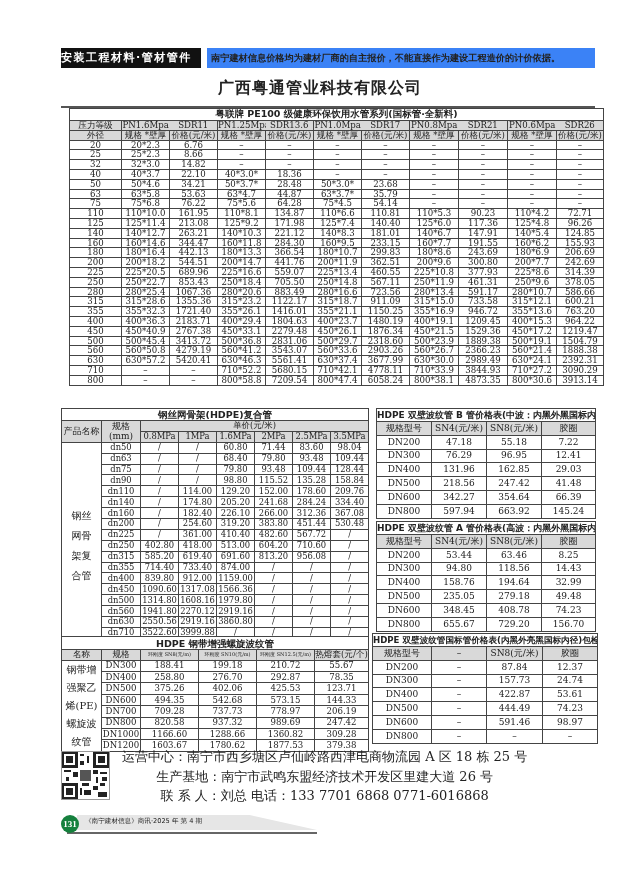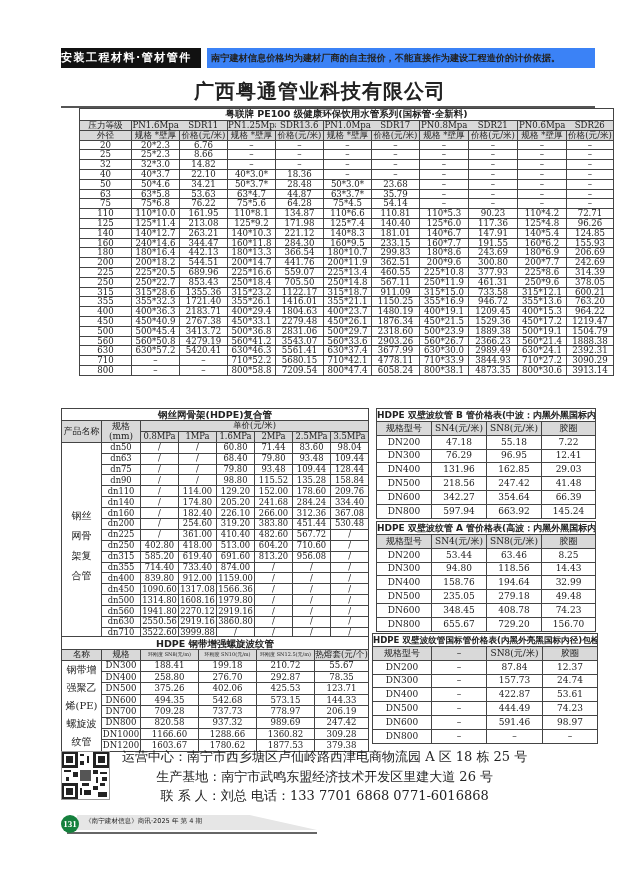--- a/index.html
+++ b/index.html
@@ -3,30 +3,30 @@
 <meta charset="utf-8">
 <style>
   * { box-sizing: border-box; margin: 0; padding: 0; }
   html, body { width: 640px; height: 875px; background: #ffffff; overflow: hidden; }
   body { position: relative; font-family: "DejaVu Serif", "Liberation Serif", serif; color: #222; }
 
   .header-bar { position: absolute; left: 61px; top: 48px; width: 534px; height: 20px; display: flex; }
   .section-tag { background: #111; color: #fff; font-family: "DejaVu Sans", sans-serif; font-weight: bold; font-size: 11px; letter-spacing: 1.5px; width: 140px; height: 20px; line-height: 20px; }
   .notice { margin-left: 6px; background: #3b82f6; flex: 1; font-family: "DejaVu Sans", sans-serif; font-weight: bold; font-size: 9.2px; height: 20px; line-height: 20px; padding-left: 4px; color: #222; white-space: nowrap; overflow: hidden; }
 
-  .company-title { position: absolute; left: 0; width: 640px; top: 78px; text-align: center; font-size: 20px; font-weight: bold; letter-spacing: 1px; color: #222; font-family: "DejaVu Serif", serif; }
+  .company-title { position: absolute; left: 0; width: 640px; top: 78px; text-align: center; font-size: 16px; font-weight: bold; letter-spacing: 1px; color: #222; font-family: "DejaVu Serif", serif; }
   .title-rule { position: absolute; left: 61px; top: 106px; width: 534px; height: 2px; background: #555; }
 
   table { border-collapse: collapse; table-layout: fixed; }
   td, th { border: 1px solid #444; text-align: center; font-weight: normal; white-space: nowrap; overflow: hidden; }
   .gray { background: #d9d9d9; }
   .cap { font-family: "DejaVu Sans", sans-serif; font-weight: bold; font-size: 9.5px; text-align: center; background: #fff; }
   .cap-left { text-align: left; padding-left: 3px; }
 
-  #t1 { position: absolute; left: 79px; top: 108px; width: 534px; font-size: 8.6px; }
+  #t1 { position: absolute; left: 69px; top: 108px; width: 534px; font-size: 8.6px; }
   #t1 td { height: 9.8px; line-height: 8.6px; padding: 0; }
   #t1 .cap { height: 12px; }
 
   #t2 { position: absolute; left: 61px; top: 408px; width: 307px; font-size: 8.4px; }
   #t2 td { height: 10.9px; line-height: 9px; padding: 0; }
   #t2 .cap { height: 12px; }
   #t2 .name-cell { font-size: 10px; line-height: 20px; white-space: normal; vertical-align: middle; }
 
   #t3 { position: absolute; left: 61px; top: 636px; width: 307px; font-size: 8.6px; }
   #t3 td { height: 10.7px; line-height: 9px; padding: 0; }
@@ -236,21 +236,21 @@
         <td>221.12</td>
         <td>140*8.3</td>
         <td>181.01</td>
         <td>140*6.7</td>
         <td>147.91</td>
         <td>140*5.4</td>
         <td>124.85</td>
       </tr>
       <tr>
         <td>160</td>
-        <td>240*14.6</td>
+        <td>160*14.6</td>
         <td>344.47</td>
         <td>160*11.8</td>
         <td>284.30</td>
         <td>160*9.5</td>
         <td>233.15</td>
         <td>160*7.7</td>
         <td>191.55</td>
         <td>160*6.2</td>
         <td>155.93</td>
       </tr>
@@ -298,20 +298,33 @@
         <td>250*22.7</td>
         <td>853.43</td>
         <td>250*18.4</td>
         <td>705.50</td>
         <td>250*14.8</td>
         <td>567.11</td>
         <td>250*11.9</td>
         <td>461.31</td>
         <td>250*9.6</td>
         <td>378.05</td>
+      </tr>
+      <tr>
+        <td>280</td>
+        <td>280*25.4</td>
+        <td>1067.36</td>
+        <td>280*20.6</td>
+        <td>883.49</td>
+        <td>280*16.6</td>
+        <td>723.56</td>
+        <td>280*13.4</td>
+        <td>591.17</td>
+        <td>280*10.7</td>
+        <td>586.66</td>
       </tr>
       <tr>
         <td>315</td>
         <td>315*28.6</td>
         <td>1355.36</td>
         <td>315*23.2</td>
         <td>1122.17</td>
         <td>315*18.7</td>
         <td>911.09</td>
         <td>315*15.0</td>

